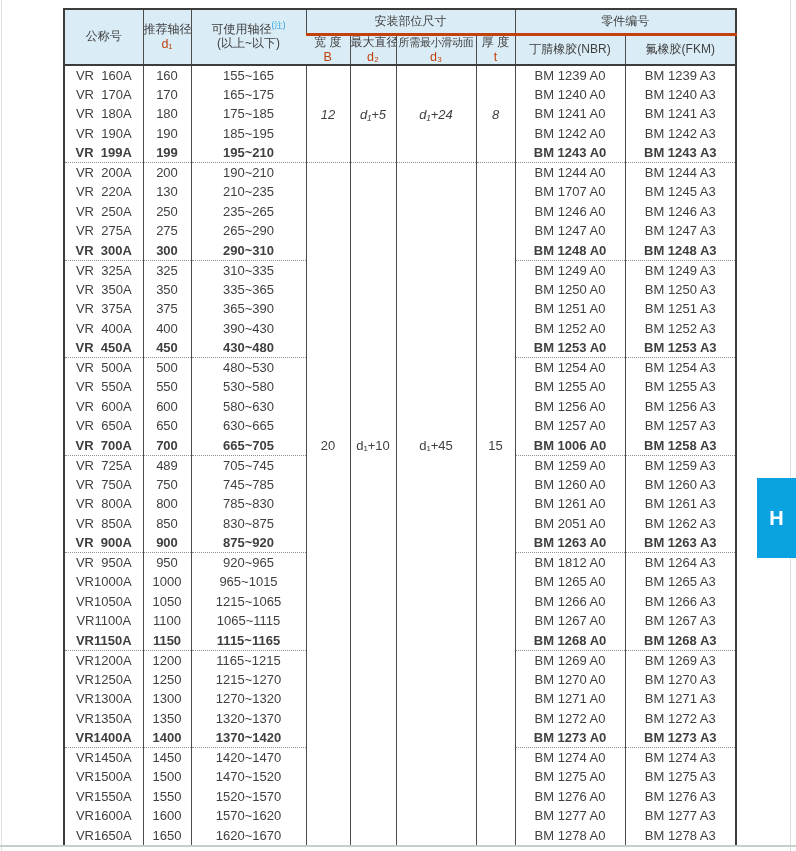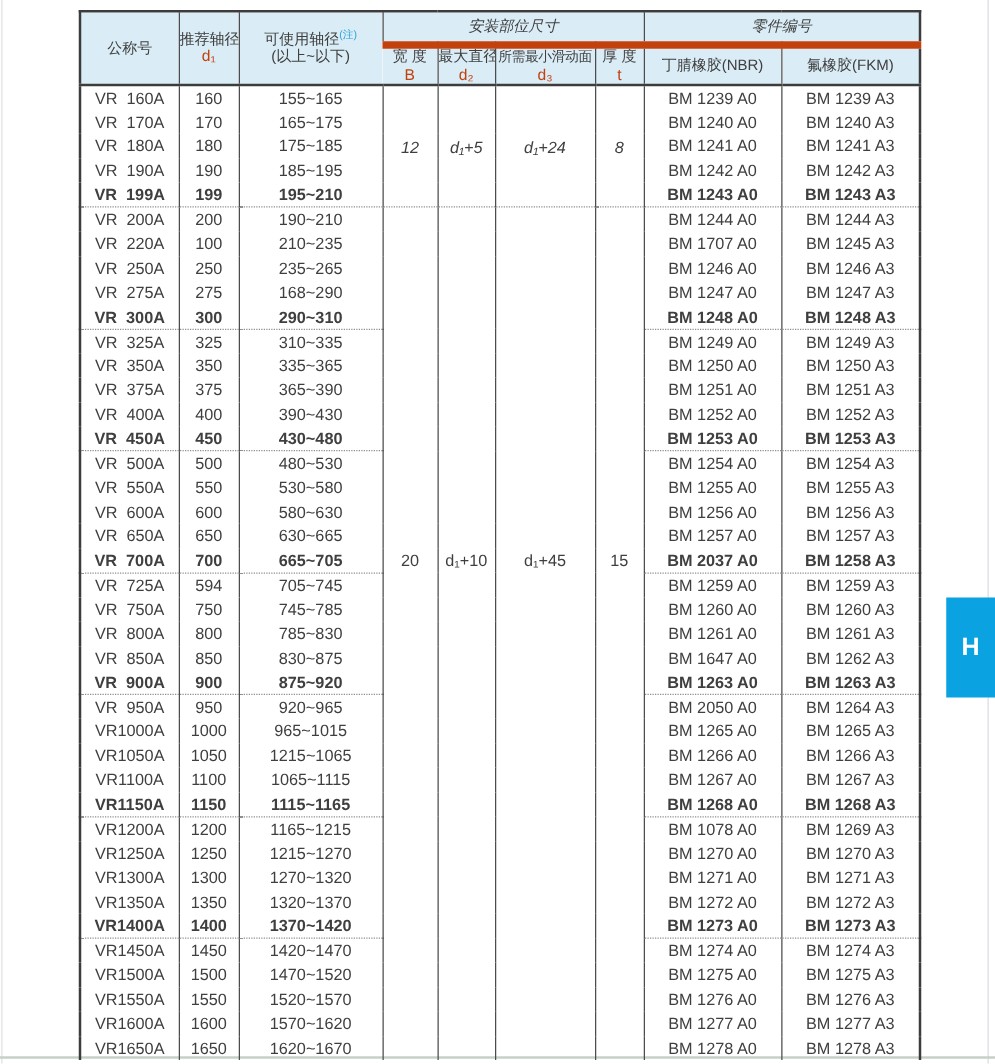--- a/index.html
+++ b/index.html
@@ -39,21 +39,21 @@
   thead th{
     background:#daecf6;
     font-weight:normal;
     font-size:12px;
     color:#3f3f3f;
     text-align:center;
     line-height:1.15;
   }
   tr.hrow1 th{height:23px;}
   tr.hrow2 th{height:25px;}
-  thead th.grp{border-bottom:6px solid #c2410c;font-style:italic;}
+  thead th.grp{border-bottom:3px solid #c2410c;}
   tr.hrow2 th, thead th.rowspan2{border-bottom:2px solid #3c3c3c;}
   .sub-line{display:block;font-size:12.5px;color:#c2410c;}
   sup.note{color:#29a4da;font-size:8.5px;vertical-align:super;line-height:0;}
   .fit-small{font-size:11px;letter-spacing:-0.3px;margin-top:48px;}
 
   tbody tr{height:19.5px;}
   tbody td{
     font-size:13px;
     text-align:center;
     vertical-align:middle;
@@ -191,36 +191,36 @@
               <span class="dim-val">d₁+45</span>
             </td>
             <td class="dim-tall" rowspan="35">
               <span class="dim-val">15</span>
             </td>
             <td>BM 1244 A0</td>
             <td>BM 1244 A3</td>
           </tr>
           <tr>
             <td class="name">VR  220A</td>
-            <td>100</td>
+            <td>130</td>
             <td>210~235</td>
             <td>BM 1707 A0</td>
             <td>BM 1245 A3</td>
           </tr>
           <tr>
             <td class="name">VR  250A</td>
             <td>250</td>
             <td>235~265</td>
             <td>BM 1246 A0</td>
             <td>BM 1246 A3</td>
           </tr>
           <tr>
             <td class="name">VR  275A</td>
             <td>275</td>
-            <td>168~290</td>
+            <td>265~290</td>
             <td>BM 1247 A0</td>
             <td>BM 1247 A3</td>
           </tr>
           <tr class="gend">
             <td class="name">VR  300A</td>
             <td>300</td>
             <td>290~310</td>
             <td>BM 1248 A0</td>
             <td>BM 1248 A3</td>
           </tr>
@@ -284,26 +284,26 @@
             <td class="name">VR  650A</td>
             <td>650</td>
             <td>630~665</td>
             <td>BM 1257 A0</td>
             <td>BM 1257 A3</td>
           </tr>
           <tr class="gend">
             <td class="name">VR  700A</td>
             <td>700</td>
             <td>665~705</td>
-            <td>BM 2037 A0</td>
+            <td>BM 1006 A0</td>
             <td>BM 1258 A3</td>
           </tr>
           <tr>
             <td class="name">VR  725A</td>
-            <td>594</td>
+            <td>489</td>
             <td>705~745</td>
             <td>BM 1259 A0</td>
             <td>BM 1259 A3</td>
           </tr>
           <tr>
             <td class="name">VR  750A</td>
             <td>750</td>
             <td>745~785</td>
             <td>BM 1260 A0</td>
             <td>BM 1260 A3</td>
@@ -312,35 +312,35 @@
             <td class="name">VR  800A</td>
             <td>800</td>
             <td>785~830</td>
             <td>BM 1261 A0</td>
             <td>BM 1261 A3</td>
           </tr>
           <tr>
             <td class="name">VR  850A</td>
             <td>850</td>
             <td>830~875</td>
-            <td>BM 1647 A0</td>
+            <td>BM 2051 A0</td>
             <td>BM 1262 A3</td>
           </tr>
           <tr class="gend">
             <td class="name">VR  900A</td>
             <td>900</td>
             <td>875~920</td>
             <td>BM 1263 A0</td>
             <td>BM 1263 A3</td>
           </tr>
           <tr>
             <td class="name">VR  950A</td>
             <td>950</td>
             <td>920~965</td>
-            <td>BM 2050 A0</td>
+            <td>BM 1812 A0</td>
             <td>BM 1264 A3</td>
           </tr>
           <tr>
             <td class="name">VR1000A</td>
             <td>1000</td>
             <td>965~1015</td>
             <td>BM 1265 A0</td>
             <td>BM 1265 A3</td>
           </tr>
           <tr>
@@ -361,21 +361,21 @@
             <td class="name">VR1150A</td>
             <td>1150</td>
             <td>1115~1165</td>
             <td>BM 1268 A0</td>
             <td>BM 1268 A3</td>
           </tr>
           <tr>
             <td class="name">VR1200A</td>
             <td>1200</td>
             <td>1165~1215</td>
-            <td>BM 1078 A0</td>
+            <td>BM 1269 A0</td>
             <td>BM 1269 A3</td>
           </tr>
           <tr>
             <td class="name">VR1250A</td>
             <td>1250</td>
             <td>1215~1270</td>
             <td>BM 1270 A0</td>
             <td>BM 1270 A3</td>
           </tr>
           <tr>

